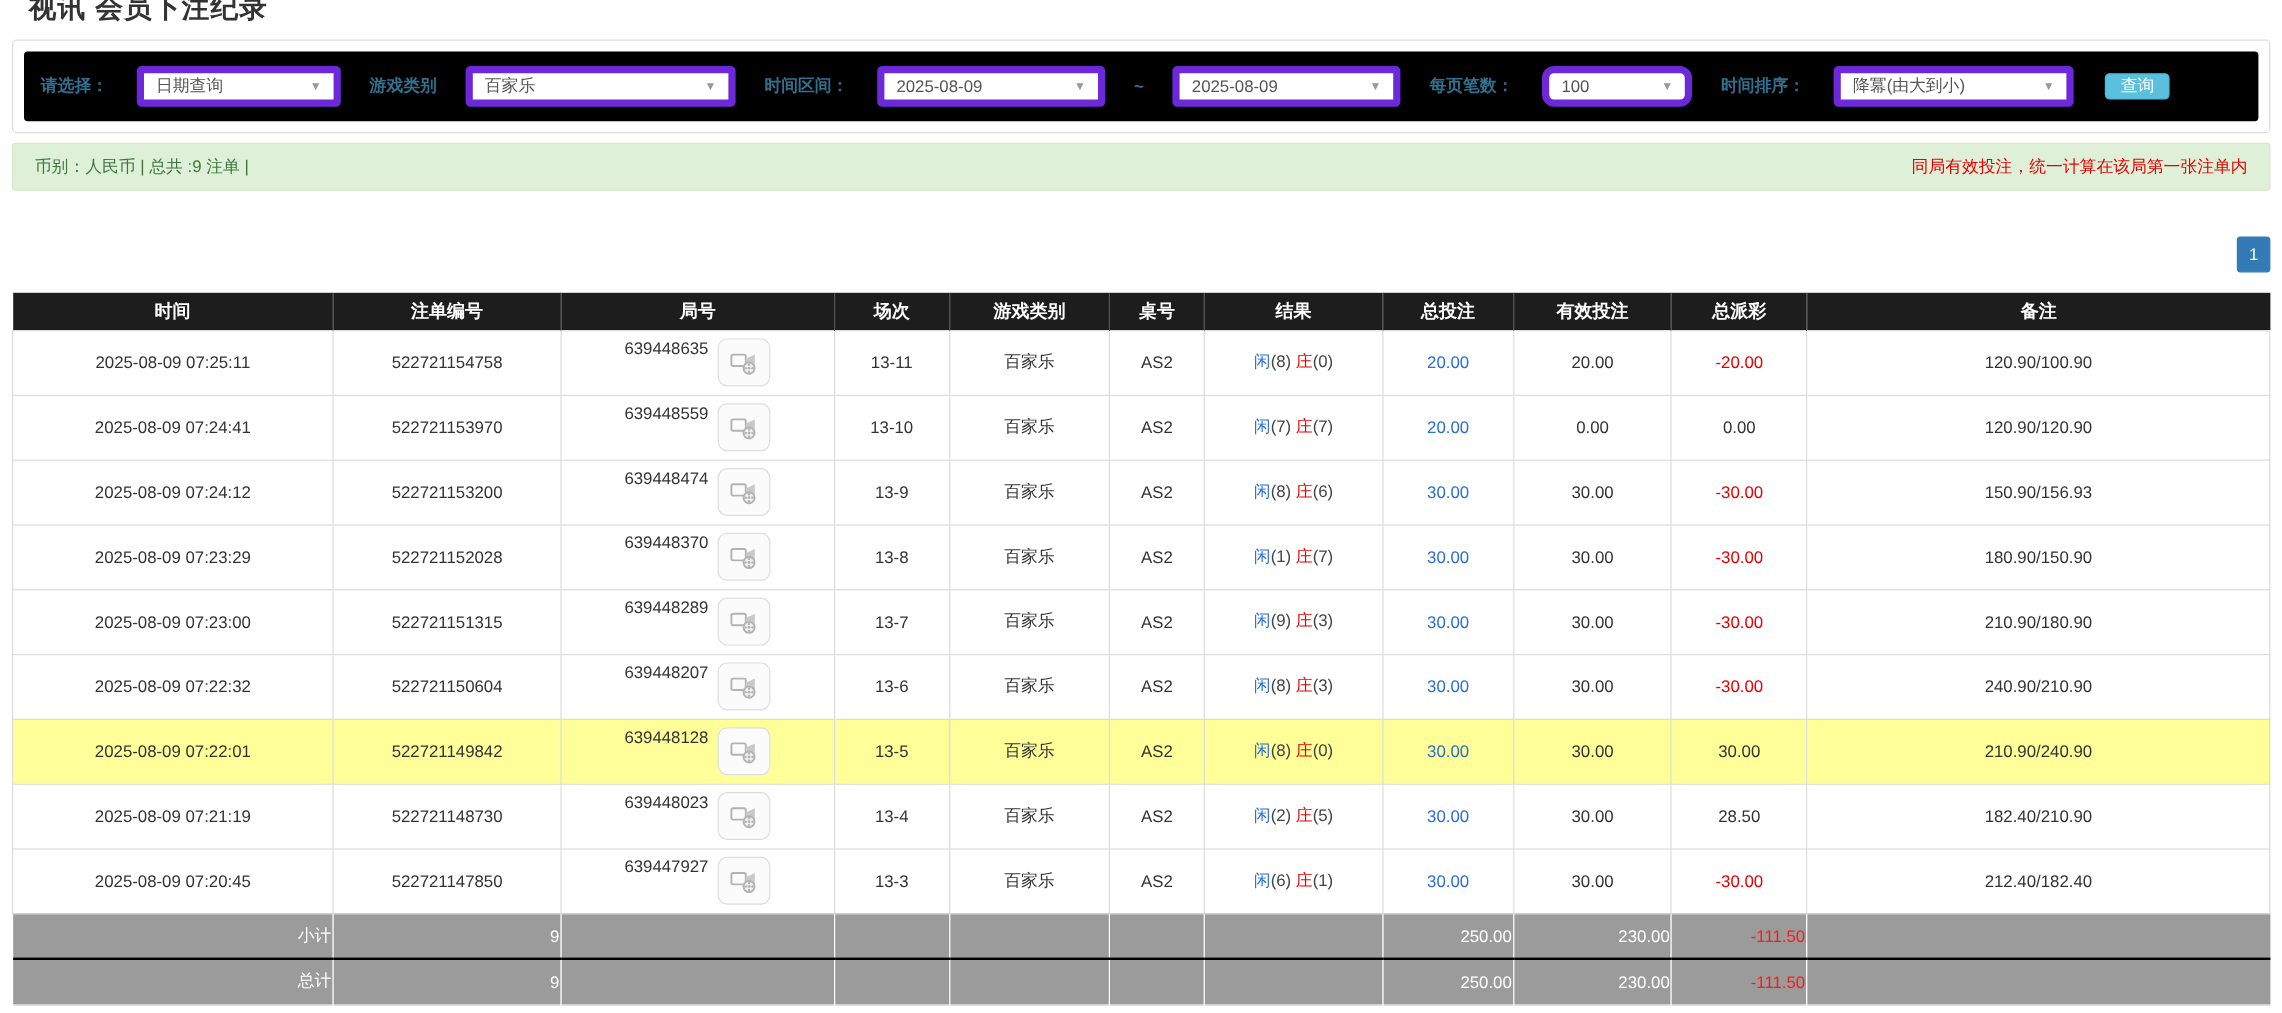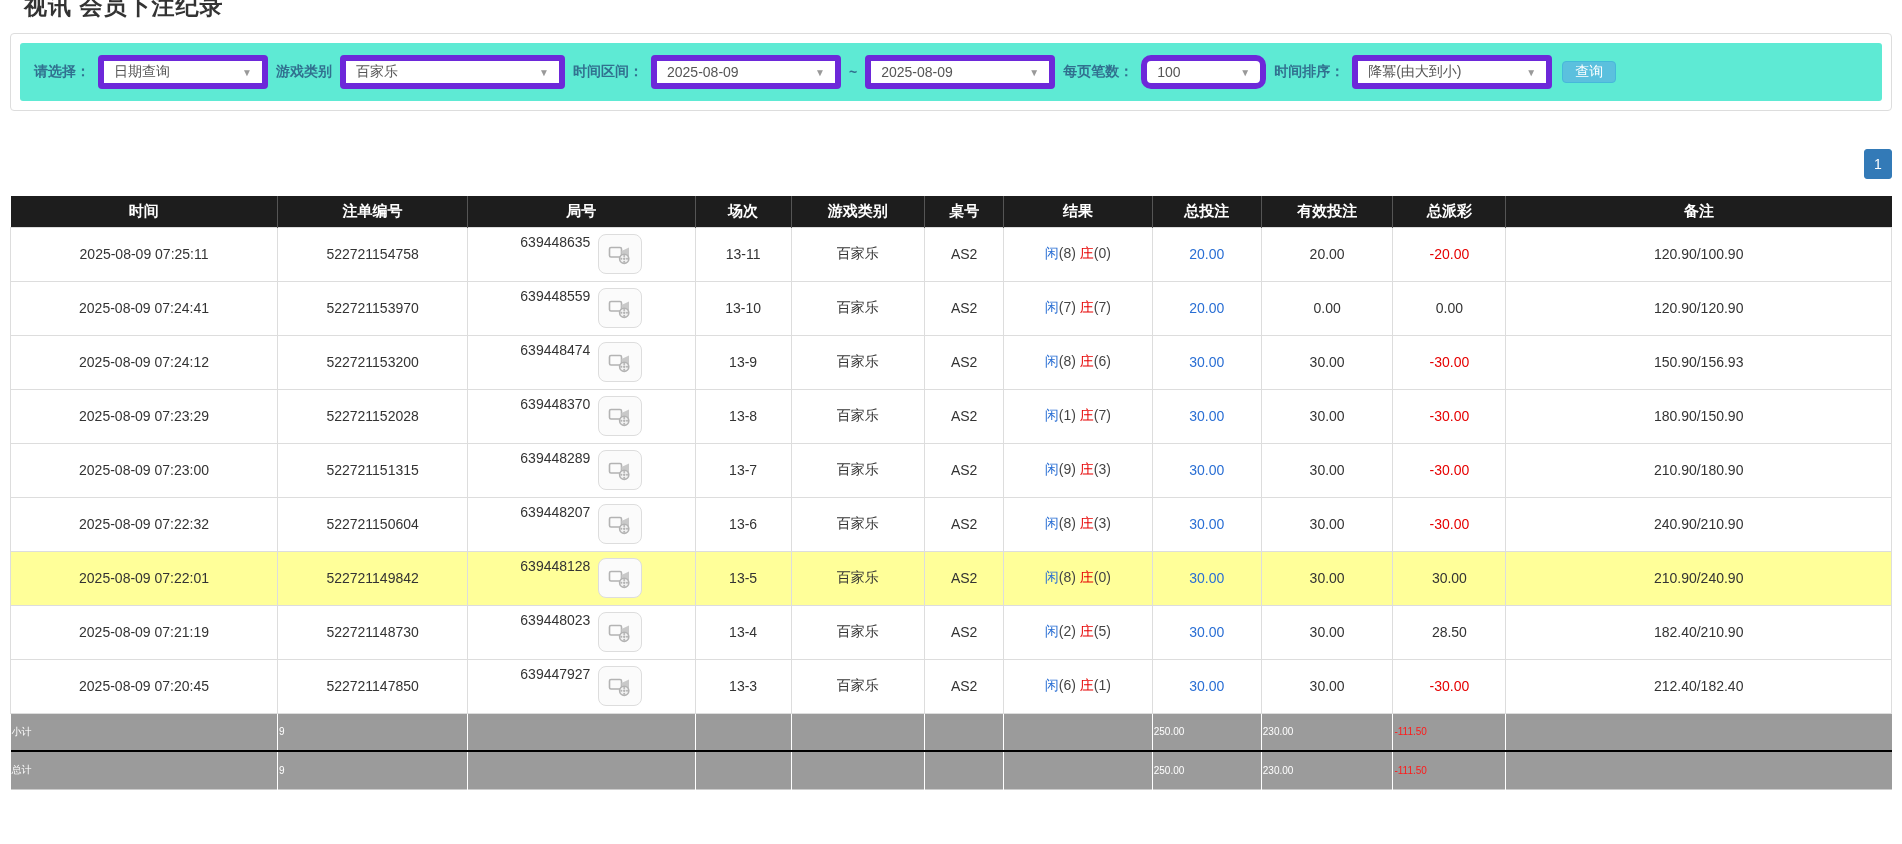--- a/index.html
+++ b/index.html
@@ -14,22 +14,22 @@
   
   .title-clip { height: 20px; overflow: hidden; padding-left: 14px; }
   .title-clip h1 { margin: -9px 0 0 0; font-size: 23px; font-weight: bold; color: #333; letter-spacing: 1px; }
 
   
   .panel {
     margin-top: 13px; border: 1px solid #ddd; border-radius: 4px;
     background: #fff; padding: 9px;
   }
   .filter-bar {
-    background: #5eead4; border-radius: 3px;
-    display: flex; align-items: center; gap: 8px;
+    background: #000000; border-radius: 3px;
+    display: flex; align-items: center; gap: 24px;
     padding: 12px 14px; height: 58px;
   }
   .flabel { font-size: 14px; font-weight: bold; color: #31708f; white-space: nowrap; }
   .sel, .datebox {
     background: #fff; border: 6px solid #6d28d9; border-radius: 4px;
     height: 34px; display: inline-flex; align-items: center;
     padding: 0 10px; font-size: 14px; color: #555;
     justify-content: space-between; cursor: pointer;
   }
   .sel .caret { color: #999; font-size: 10px; margin-left: 8px; }
@@ -79,21 +79,21 @@
   .round-wrap { display: inline-flex; align-items: flex-start; gap: 8px; }
   .video-btn {
     width: 44px; height: 40px; border: 1px solid #ddd; border-radius: 8px;
     background: #fbfbfb; display: inline-flex; align-items: center; justify-content: center;
     cursor: pointer; padding: 0;
   }
   .video-btn svg { display: block; }
 
   
   tfoot td {
-    background: #9b9b9b; color: #fff; font-size: 10px; text-align: left;
+    background: #9b9b9b; color: #fff; font-size: 14px; text-align: right;
     height: 38px; border-left: 1px solid #fff; border-right: 1px solid #fff;
   }
   tfoot tr.total-row td { border-top: 2px solid #000000; }
   tfoot td:first-child { border-left: none; }
   tfoot td:last-child { border-right: none; }
   tfoot .red { color: #ff1a1a; }
   table { border-bottom: 1px solid #ccc; }
 </style>
 </head>
 <body>
@@ -137,20 +137,24 @@
       <span class="flabel">时间排序：</span>
       <div class="sel w200">
         <span>降冪(由大到小)</span>
         <span class="caret">▼</span>
       </div>
 
       <button class="btn-search">查询</button>
     </div>
   </div>
 
+  <div class="summary">
+    <span class="left">币别：人民币 | 总共 :9 注单 |</span>
+    <span class="right">同局有效投注，统一计算在该局第一张注单内</span>
+  </div>
 
   <div class="pager">
     <div class="page-btn">1</div>
   </div>
 
   <table>
     <colgroup>
       <col style="width:14.2%">
         <col style="width:10.1%">
         <col style="width:12.1%">

